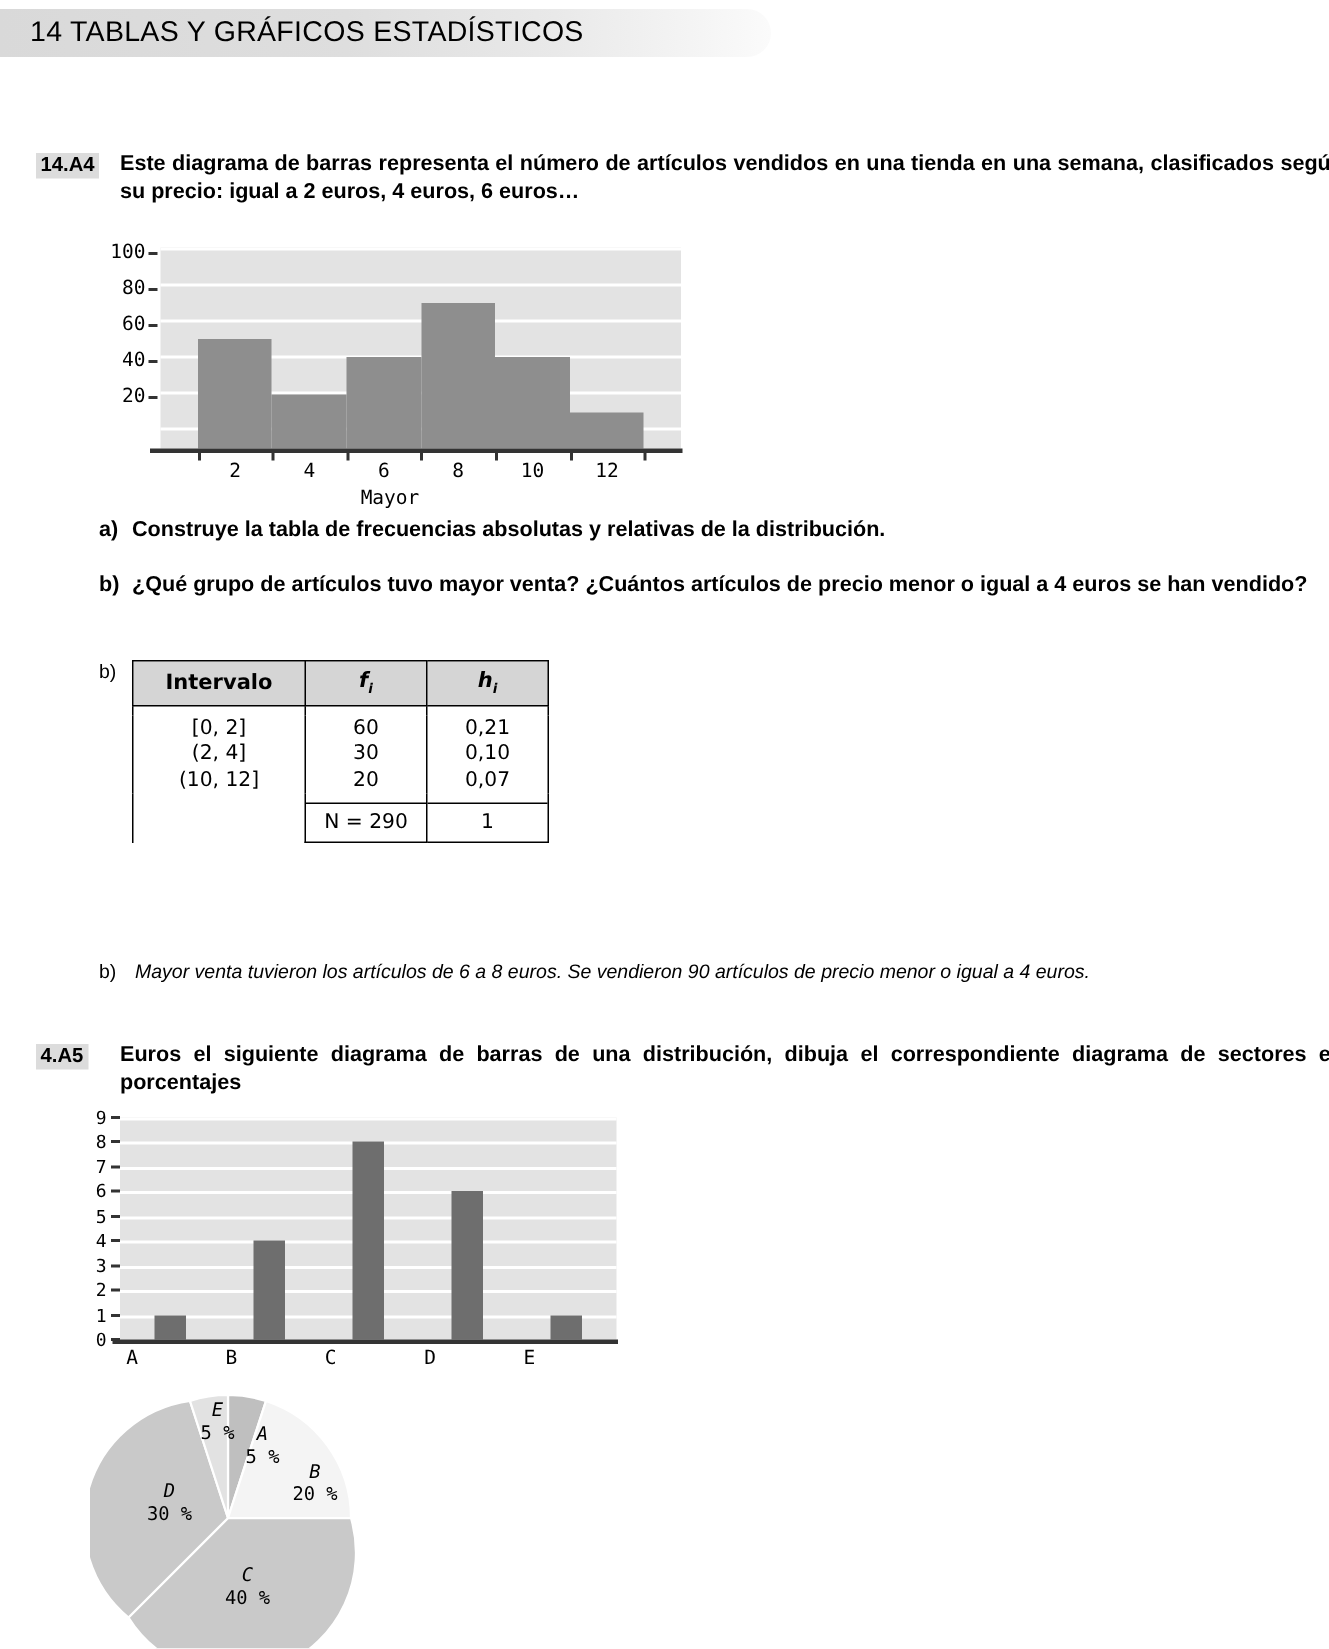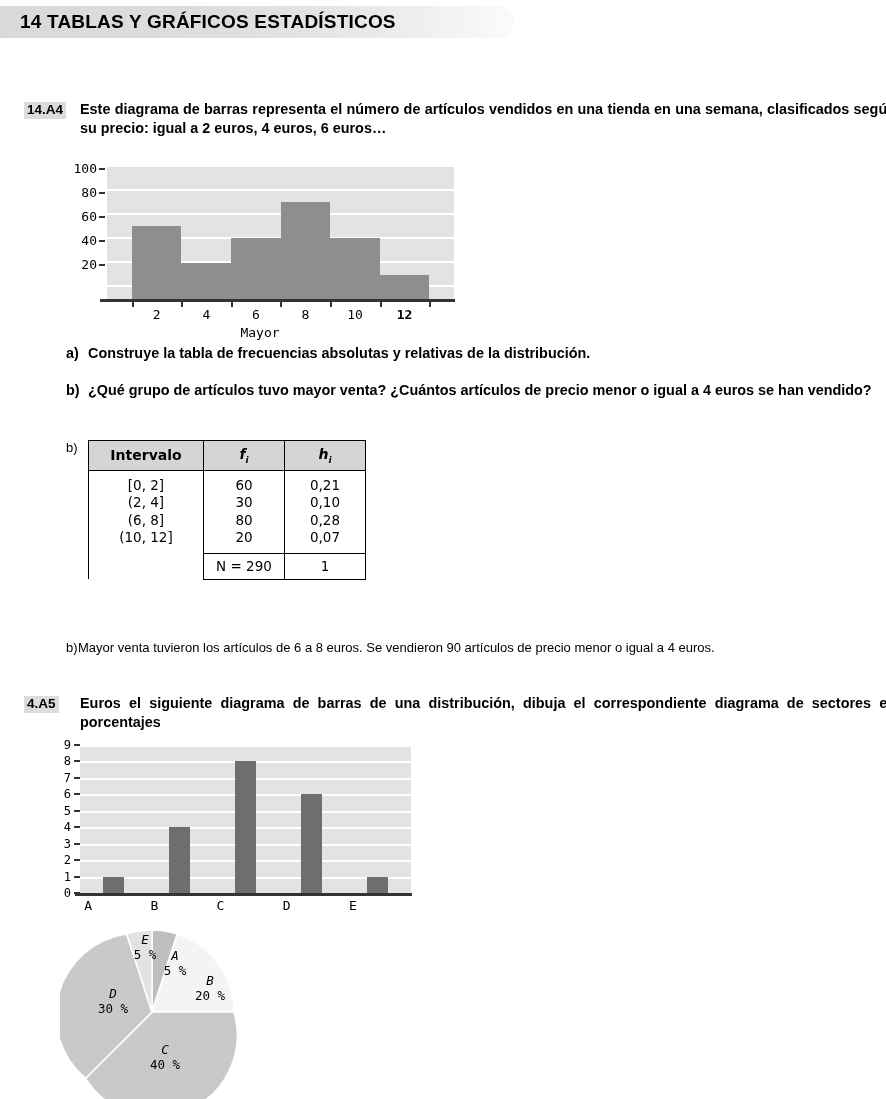--- a/index.html
+++ b/index.html
@@ -24,21 +24,21 @@
     position: absolute;
     left: 0; top: 0; right: 0; bottom: 0;
     background: linear-gradient(to right, #d9d9d9 0%, #dedede 45%, #e9e9e9 72%, #f3f3f3 88%, #fbfbfb 100%);
     border-radius: 0 16px 16px 0;
   }
   .chapter-header .title {
     position: absolute;
     left: 20px; top: 50%;
     transform: translateY(-50%);
     font-size: 19px;
-    font-weight: bold;
+    font-weight: normal;
     letter-spacing: .2px;
     white-space: nowrap;
   }
 
   
   .exercise {
     position: absolute;
     left: 24px;
   }
   .ex-num {
@@ -84,21 +84,21 @@
   .answer-line {
     position: absolute;
     left: 66px;
     width: 812px;
     font-size: 13px;
     line-height: 17px;
   }
   .answer-line .lab {
     position: absolute; left: 0; top: 0; width: 24px;
   }
-  .answer-line .body { margin-left: 12px; }
+  .answer-line .body { margin-left: 24px; font-style: italic; }
 
   
   .chart {
     position: absolute;
   }
   .plot {
     position: absolute;
     background: #e3e3e3;
   }
   .gridline {
@@ -282,21 +282,21 @@
   <div class="tick" style="left:220.4px; top:147px;"></div>
   <div class="tick" style="left:270.0px; top:147px;"></div>
   <div class="tick" style="left:319.6px; top:147px;"></div>
   <div class="tick" style="left:369.2px; top:147px;"></div>
 
   <div class="xlab" style="left:76.7px;  top:152px; width:40px;">2</div>
   <div class="xlab" style="left:126.3px; top:152px; width:40px;">4</div>
   <div class="xlab" style="left:175.9px; top:152px; width:40px;">6</div>
   <div class="xlab" style="left:225.4px; top:152px; width:40px;">8</div>
   <div class="xlab" style="left:275.0px; top:152px; width:40px;">10</div>
-  <div class="xlab" style="left:324.6px; top:152px; width:40px;font-weight:bold;">12</div>
+  <div class="xlab" style="left:324.6px; top:152px; width:40px;">12</div>
 
   <div class="axis-title" style="left:150px; top:170px; width:100px;">Mayor</div>
 </div>
 
 <div class="subitem" style="top:344px;">
   <div class="lab">a)</div>
   <div class="body nojust">Construye la tabla de frecuencias absolutas y relativas de la distribución.</div>
 </div>
 
 <div class="subitem" style="top:381px;">
@@ -324,25 +324,20 @@
         <td class="cell-int">[0, 2]</td>
         <td class="cell-f">60</td>
         <td class="cell-h">0,21</td>
       </tr>
       <tr>
         <td class="cell-int">(2, 4]</td>
         <td class="cell-f">30</td>
         <td class="cell-h">0,10</td>
       </tr>
       <tr>
-        <td class="cell-int">(6, 8]</td>
-        <td class="cell-f">80</td>
-        <td class="cell-h">0,28</td>
-      </tr>
-      <tr>
         <td class="cell-int">(10, 12]</td>
         <td class="cell-f">20</td>
         <td class="cell-h">0,07</td>
       </tr>
       <tr class="spacer-row">
           <td></td>
           <td></td>
           <td class="last"></td>
         </tr>
       <tr class="total">

